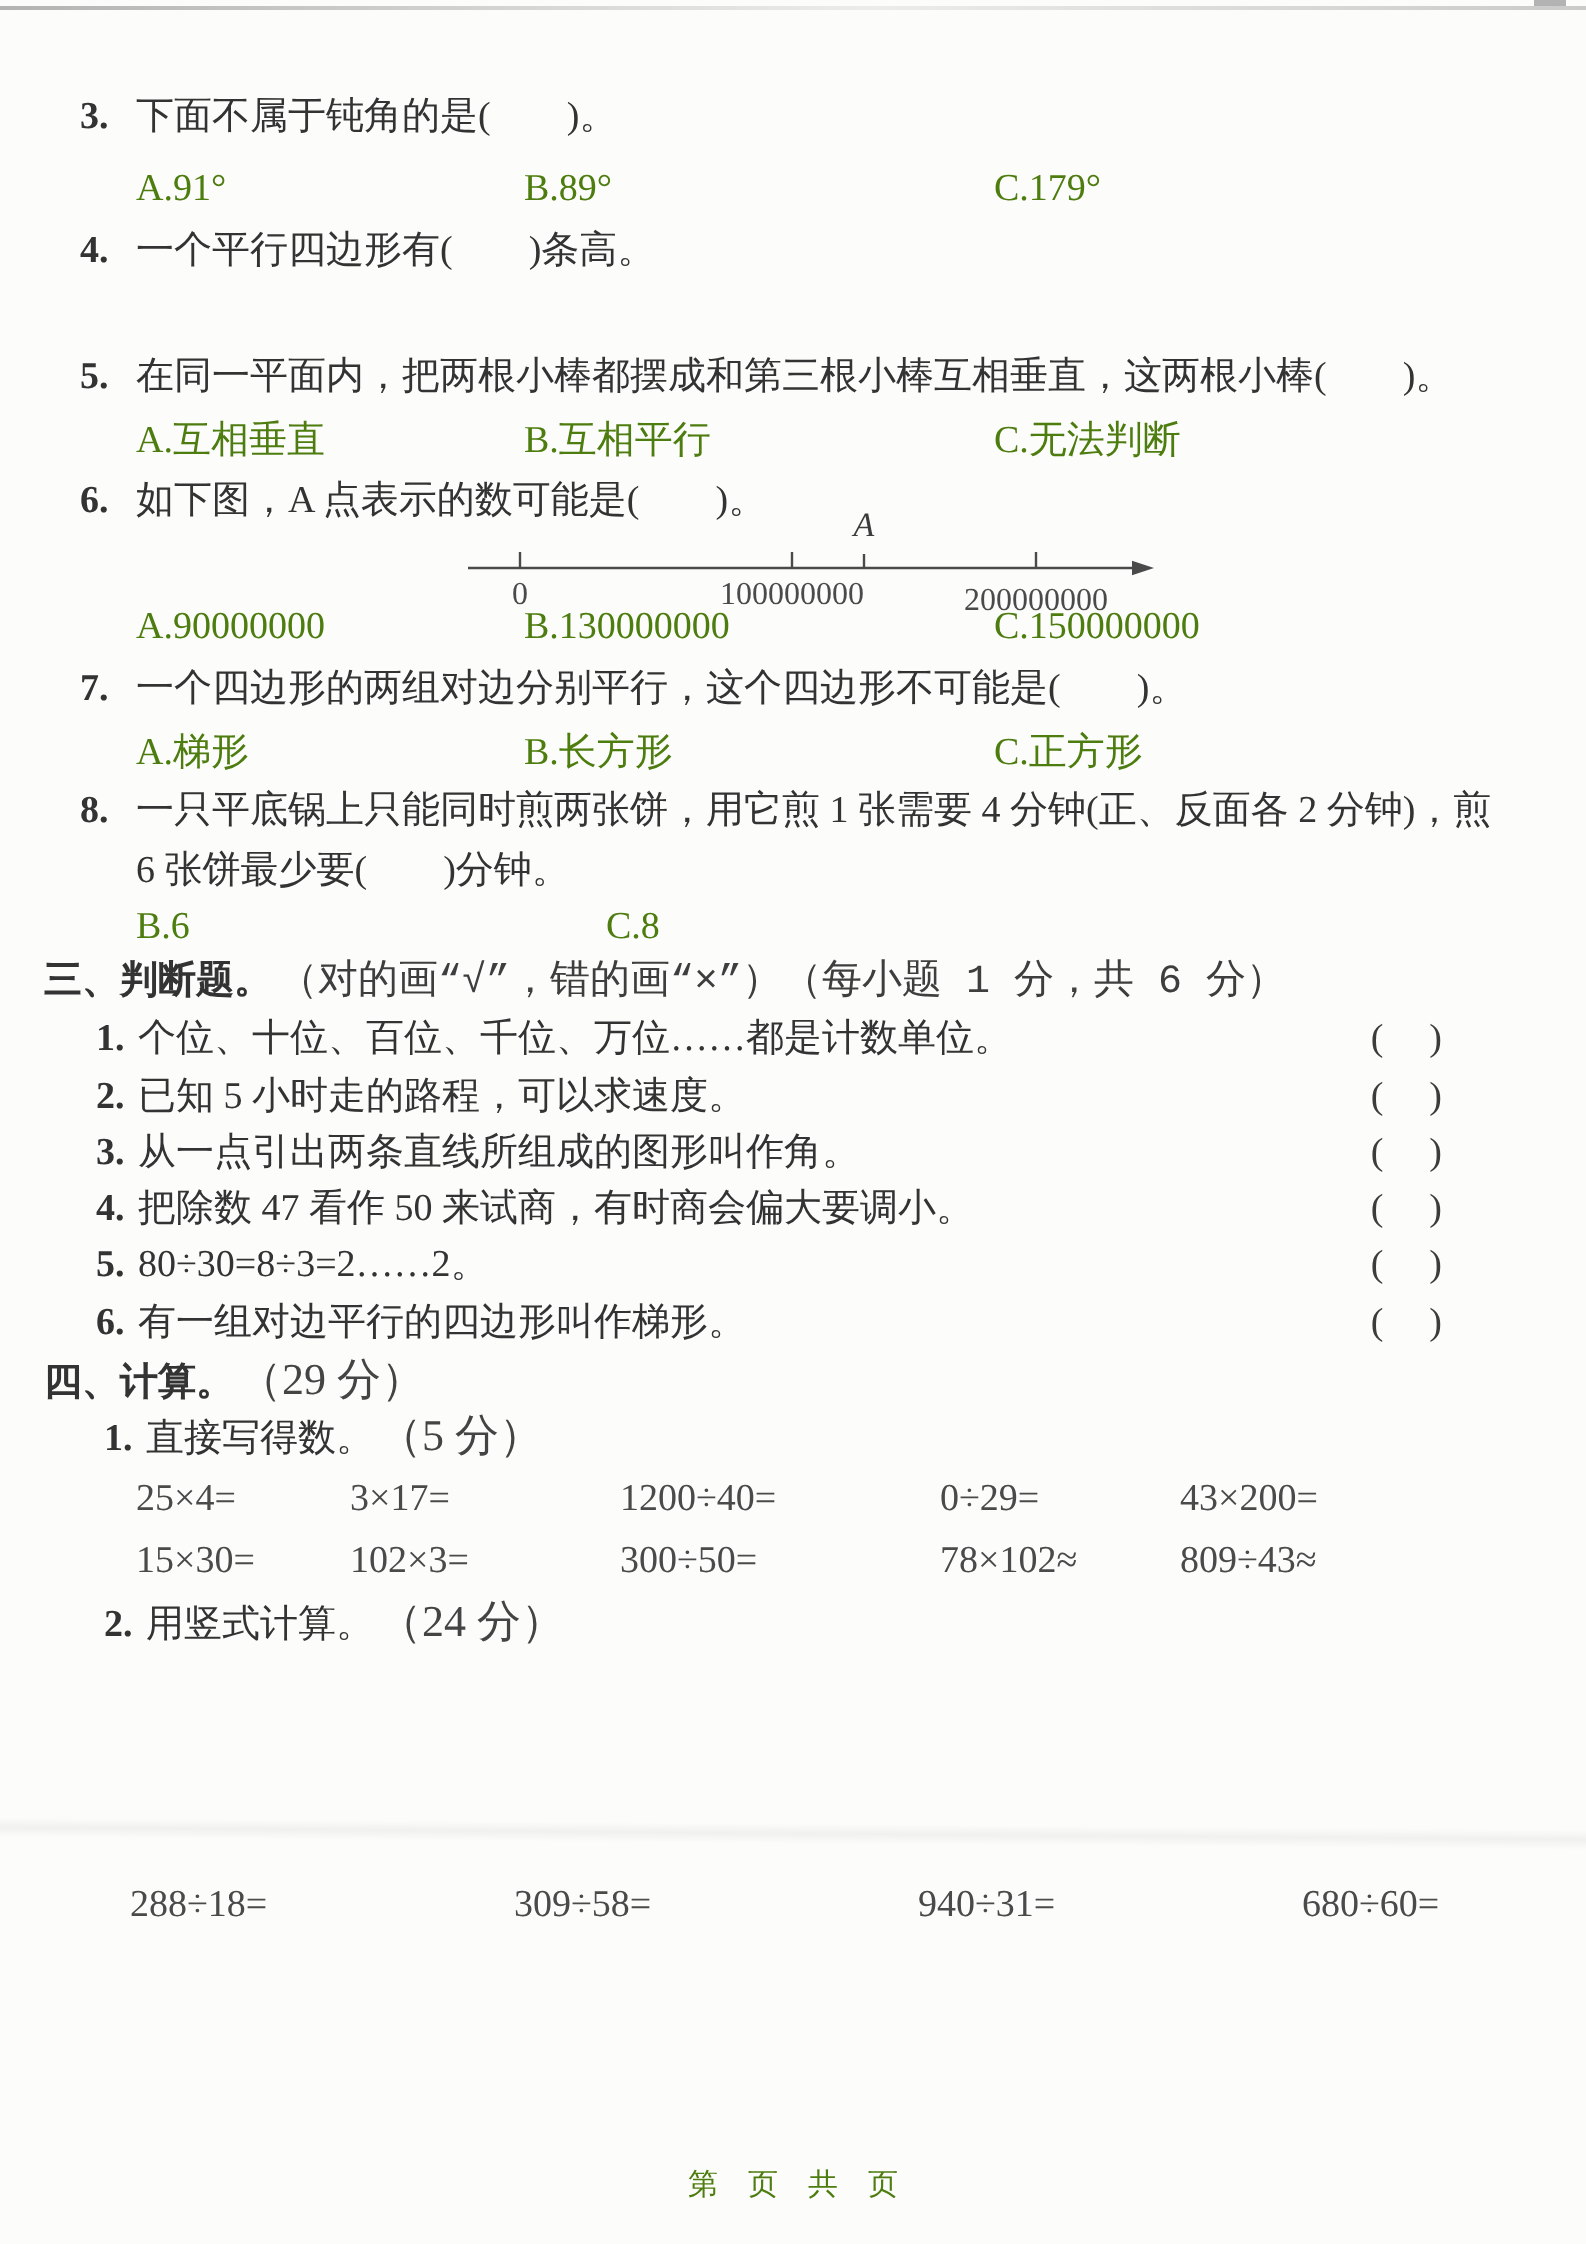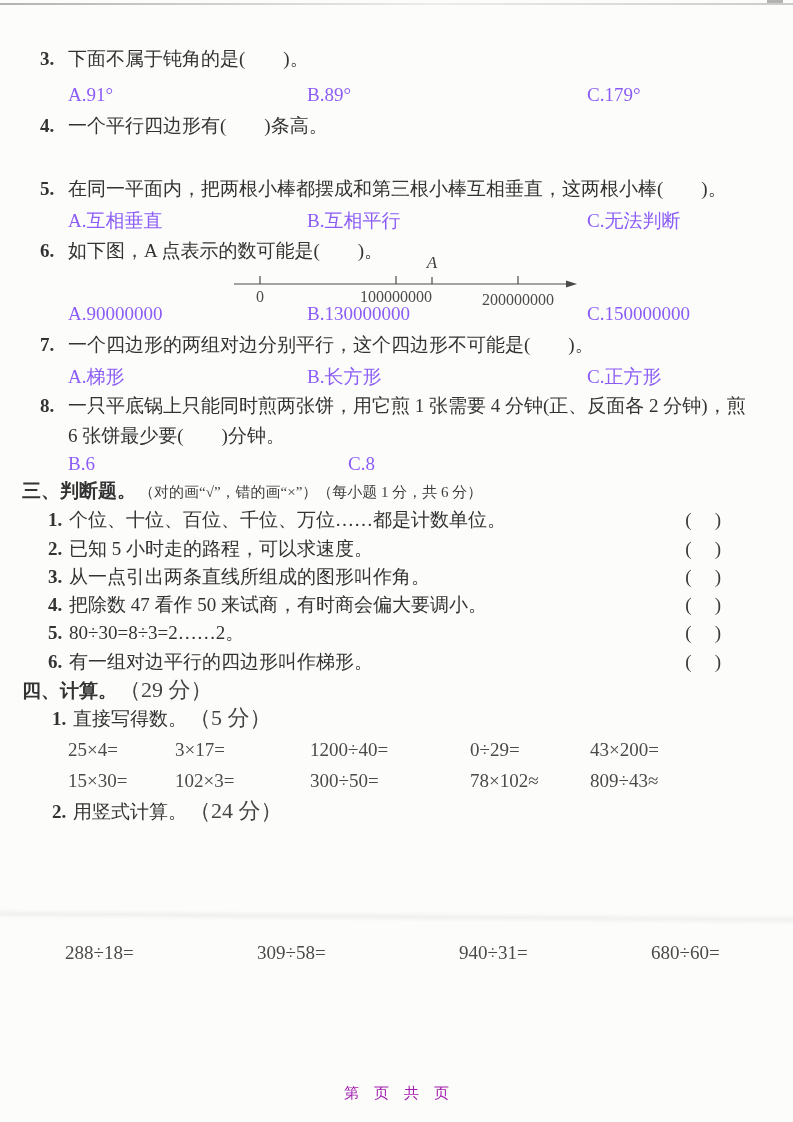--- a/index.html
+++ b/index.html
@@ -7,37 +7,37 @@
   .page {
     position:relative; width:793px; height:1122px;
     background:#fcfcfb;
     font-family:"Liberation Serif","DejaVu Serif",serif;
     font-size:19px; color:#333; overflow:hidden;
   }
   .row { position:absolute; left:0; right:0; white-space:nowrap; line-height:26px; }
   .qrow { padding-left:40px; }
   .qnum { display:inline-block; width:28px; font-weight:bold; }
   .cont { padding-left:68px; }
-  .optrow { padding-left:68px; display:flex; color:#8b5cf6;gap:45px; }
+  .optrow { padding-left:68px; display:flex; color:#4d7c0f; }
   .opt1 { width:194px; } .opt2 { width:235px; } .opt3 { flex:1; }
   .jrow { padding-left:48px; }
   .jnum { display:inline-block; width:21px; font-weight:bold; }
   .jblank { position:absolute; right:70px; top:0; color:#3c3c3c; letter-spacing:2px; }
   .sec { padding-left:22px; }
   .sectitle { font-weight:bold; }
-  .subtitle { font-size:15px; color:#3e3e3e; margin-left:3px; }
+  .subtitle { font-size:20px; color:#3e3e3e; margin-left:3px;font-family:Liberation Mono, monospace; }
   .score { color:#444; font-size:22px; margin-left:2px; }
   .subhead { padding-left:52px; }
   .eqrow { padding-left:68px; display:flex; color:#4a4a4a; }
   .d1{width:107px}.d2{width:135px}.d3{width:160px}.d4{width:120px}.d5{flex:1}
   .mrow { padding-left:65px; display:flex; color:#4a4a4a; }
   .m1{width:165px}.m2{width:170px}.m3{width:160px}.m4{flex:1}
   .vrow { padding-left:65px; display:flex; color:#4a4a4a;gap:32px; }
   .v1{width:160px}.v2{width:170px}.v3{width:160px}.v4{flex:1}
-  .footer { text-align:center; font-size:15px; color:#a21caf; }
+  .footer { text-align:center; font-size:15px; color:#4d7c0f; }
   .numline { position:absolute; left:230px; top:252px; }
   .top-line {
     position:absolute; top:3px; left:0; width:100%; height:2px;
     background:linear-gradient(90deg, rgba(90,90,90,.45), rgba(120,120,120,.12) 55%, rgba(110,110,110,.35));
   }
   .corner-mark { position:absolute; top:0; right:10px; width:16px; height:3px; background:rgba(90,90,90,.45); }
   .crease {
     position:absolute; top:912px; left:-5px; width:110%; height:10px;
     background:linear-gradient(to bottom, rgba(0,0,0,0) 0%, rgba(140,140,140,0.10) 50%, rgba(0,0,0,0) 100%);
     transform:rotate(0.45deg);

